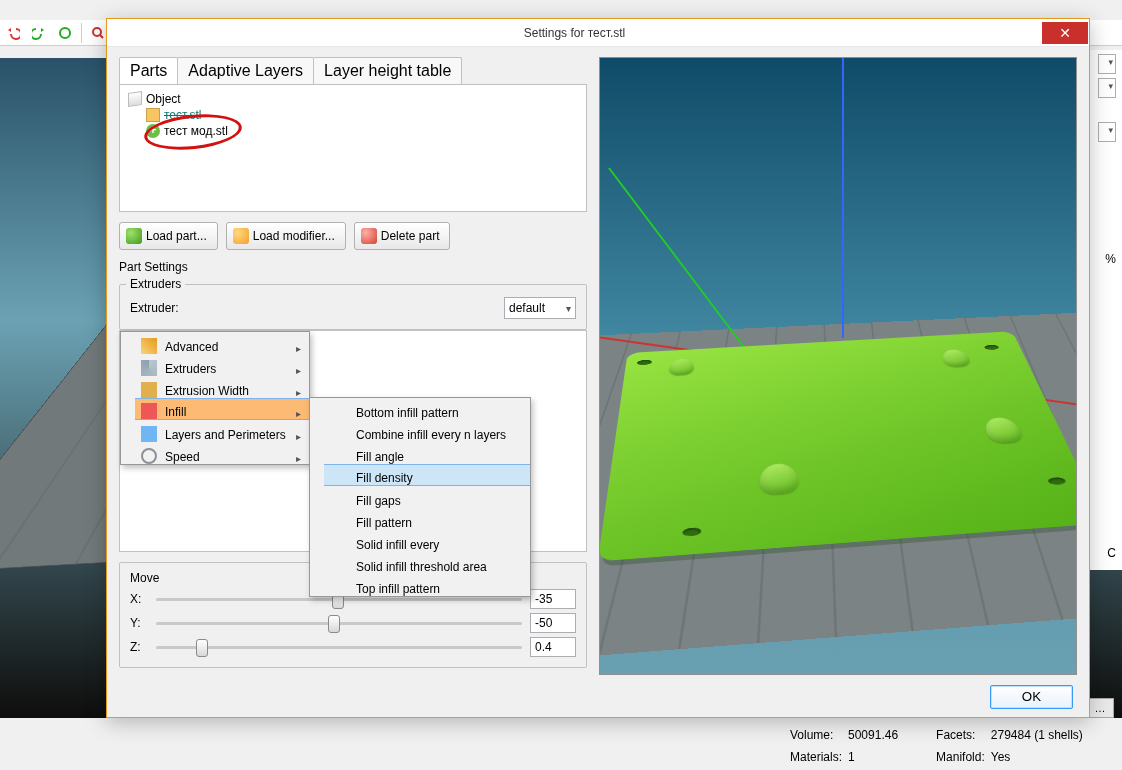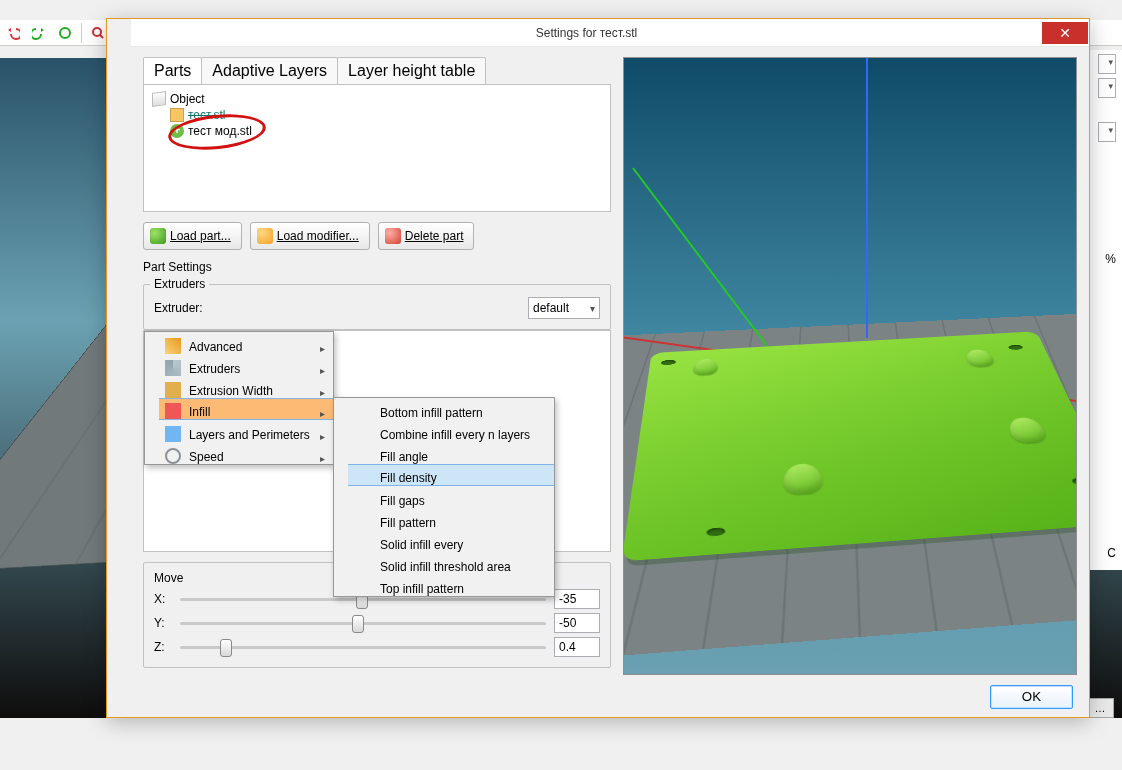--- a/index.html
+++ b/index.html
@@ -12,39 +12,39 @@
   .right-sliver .combo { width:18px; height:20px; border:1px solid #abadb3; margin:4px 4px 0 16px; background:#fff; position:relative;}
   .right-sliver .combo:after{content:"▾"; position:absolute; right:2px; top:2px; font-size:9px; color:#555;}
   .right-sliver .pct { text-align:right; padding-right:6px; margin-top:110px; }
   .info { position:absolute; left:0; bottom:0; width:1122px; height:48px; background:#f0f0f0; display:flex; padding-left:790px; padding-top:6px; gap:8px; font-size:12px;}
   .info dl{display:grid; grid-template-columns:auto auto; column-gap:6px; row-gap:2px; margin:0;}
   .info dt{color:#000;}
   .info dd{margin:0;}
   .info .block{display:flex; gap:38px;}
   .info .more{position:absolute; right:8px; top:-24px; width:28px; height:20px; border:1px solid #a7a7a7; background:#e9e9e9; text-align:center; line-height:18px; font-size:11px;}
 
-  .dialog { position:absolute; left:106px; top:18px; width:984px; height:700px; border:1px solid #e59a1f; background:#f0f0f0; box-shadow:0 4px 20px rgba(0,0,0,.25);padding-left:24px;}
+  .dialog { position:absolute; left:106px; top:18px; width:984px; height:700px; border:1px solid #e59a1f; background:#f0f0f0; box-shadow:0 4px 20px rgba(0,0,0,.25);}
   .titlebar { height:28px; background:#fff; display:flex; align-items:center; border-bottom:1px solid #e9e9e9;}
   .titlebar .title{ flex:1; text-align:center; font-size:12px; color:#333;}
   .titlebar .close{ width:46px; height:22px; background:#c9302c; color:#fff; display:flex; align-items:center; justify-content:center; font-family:Arial; font-size:14px; margin-right:1px; margin-top:1px;}
   .content{ display:flex; height:calc(100% - 28px - 42px); padding:10px 12px 0 12px; gap:12px;}
   .leftpane{ width:468px; display:flex; flex-direction:column;}
   .tabs{ display:flex; }
   .tab{ padding:4px 10px; border:1px solid #c1c1c1; border-bottom:none; background:#f8f8f8; margin-right:-1px; font-size:16px; border-radius:2px 2px 0 0; cursor:default;}
   .tab.active{ background:#fff; position:relative; z-index:2;}
   .tabbody{ border:1px solid #c1c1c1; background:#fff; padding:6px 8px; height:128px; overflow:hidden; position:relative;}
   .tree-row{ display:flex; align-items:center; gap:4px; padding:1px 0;}
   .tree-row .ind{width:14px;}
   .obj-icon{width:14px;height:14px;border:1px solid #bbb; background:linear-gradient(#fff,#ddd); transform:skewY(-8deg);}
   .plus-icon{width:14px;height:14px; border-radius:50%; background:#6bbf45; color:#fff; font-size:12px; line-height:12px; text-align:center; font-weight:bold;}
   .file-icon{width:14px;height:14px; background:#f7c562; border:1px solid #caa04b;}
   .strike{text-decoration:line-through; color:#0f766e;}
   .red-circle{position:absolute; left:24px; top:30px; width:98px; height:34px; border:3px solid #d31111; border-radius:50%; transform:rotate(-6deg); pointer-events:none;}
   
-  .btnrow{ display:flex; gap:8px; margin-top:10px;text-decoration:underline;}
+  .btnrow{ display:flex; gap:8px; margin-top:10px;}
   .btn{ height:28px; padding:0 10px 0 6px; border:1px solid #b1b1b1; background:linear-gradient(#fff,#e8e8e8); border-radius:3px; display:flex; align-items:center; gap:4px; font-size:12px; cursor:default;}
   .btn .ic{width:16px;height:16px; border-radius:3px;}
   .ic-load{background:radial-gradient(circle at 30% 30%,#9fe26a,#3f9a1c);}
   .ic-mod{background:radial-gradient(circle at 30% 30%,#ffd981,#f3a029);}
   .ic-create{background:radial-gradient(circle at 30% 30%,#8fc6ff,#2a7bd8);}
   .ic-del{background:radial-gradient(circle at 30% 30%,#ffb0a8,#d24131);}
 
   .group{ border:1px solid #c1c1c1; margin-top:10px; padding:8px 10px 10px; border-radius:2px; position:relative;}
   .group > .legend{ position:absolute; top:-8px; left:6px; background:#f0f0f0; padding:0 4px; font-size:12px;}
   .formrow{ display:flex; align-items:center; margin-top:4px;}
@@ -125,20 +125,34 @@
 <div class="right-sliver">
   <div class="combo"></div>
   <div class="combo"></div>
   <div class="combo" style="margin-top:24px"></div>
   <div class="pct">%</div>
   <div class="pct" style="margin-top:280px">C</div>
 </div>
 
 <div class="info">
   <div class="more">…</div>
+  <div class="block">
+    <dl>
+      <dt>Volume:</dt>
+        <dd>50091.46</dd>
+      <dt>Materials:</dt>
+        <dd>1</dd>
+    </dl>
+    <dl>
+      <dt>Facets:</dt>
+        <dd>279484 (1 shells)</dd>
+      <dt>Manifold:</dt>
+        <dd>Yes</dd>
+    </dl>
+  </div>
 </div>
 
 <div class="dialog">
   <div class="titlebar">
     <div class="title">Settings for тест.stl</div>
     <div class="close">
         <span>✕</span>
       </div>
   </div>
 

